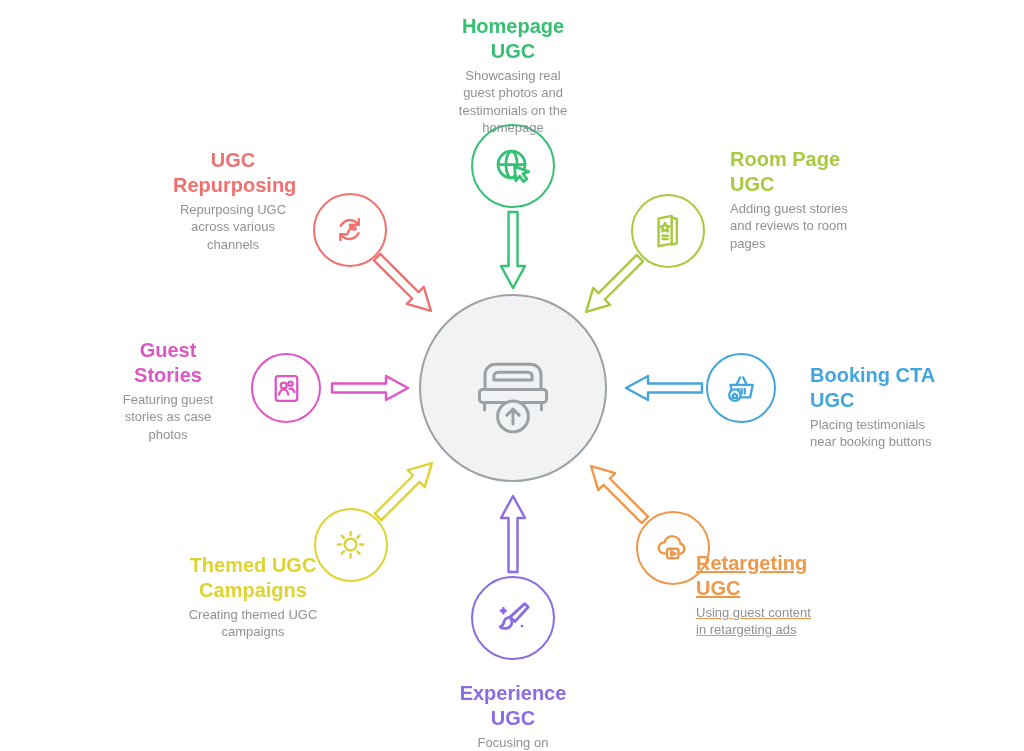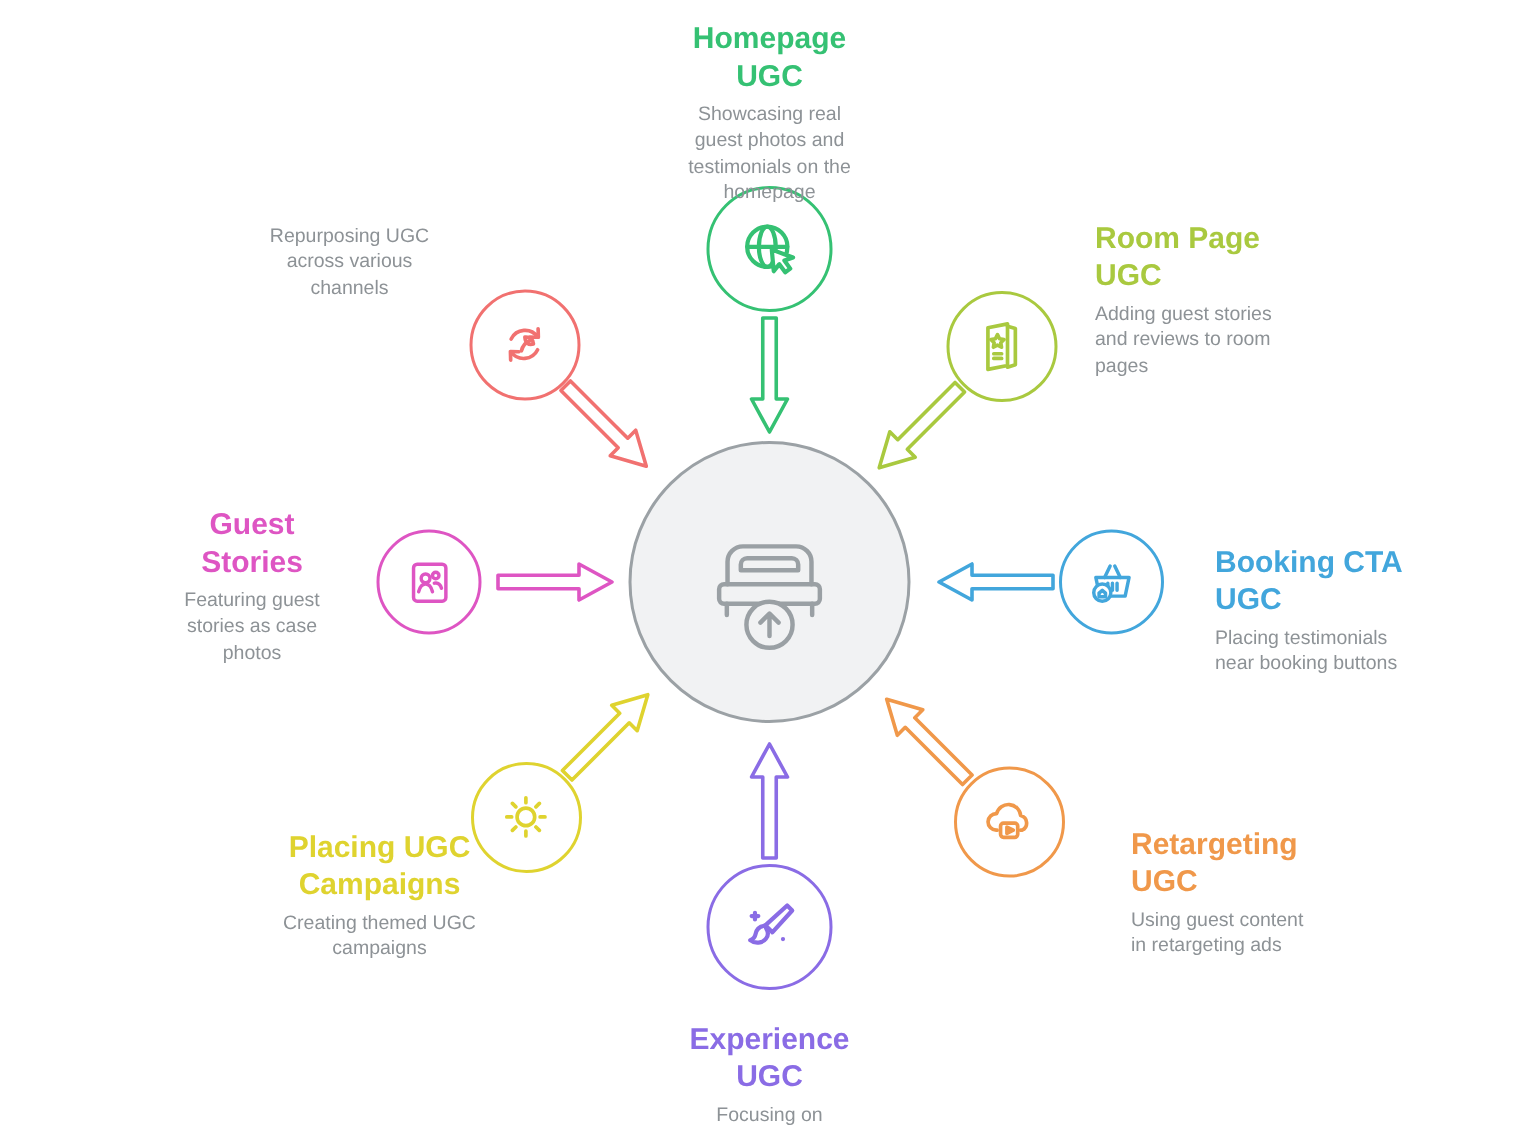--- a/index.html
+++ b/index.html
@@ -114,21 +114,21 @@
         <path d="M7.2 15.6h-.4a3.4 3.4 0 0 1 .2-6.8 5 5 0 0 1 9.8.8 3.2 3.2 0 0 1 .6 6h-.6"></path>
         <rect x="8.6" y="12.7" width="7" height="5.8" rx="1.2" fill="#fff"></rect>
         <path d="M11.2 14.3l2.6 1.3-2.6 1.3z"></path>
       </svg>
     </div>
     <div class="arrow" style="left:578px;top:477px;transform:rotate(-135deg);">
       <svg viewBox="0 0 80 32">
           <path d="M2 11.5H56V4L78 16 56 28v-7.5H2z" fill="#fff" stroke="currentColor" stroke-width="2.4" stroke-linejoin="round"></path>
         </svg>
     </div>
-    <div class="label" style="left:754px;top:551px;width:126px;">
+    <div class="label" style="left:696px;top:551px;width:126px;text-decoration:underline;">
       <div class="title">Retargeting UGC</div>
       <div class="desc">Using guest content in retargeting ads</div>
     </div>
   </div>
 
   <div class="node" style="--accent: #8a6ce5;">
     <div class="icon-circle" style="left:471px;top:576px;width:84px;height:84px;">
       <svg viewBox="0 0 24 24" fill="none" stroke="currentColor" stroke-width="1.5" stroke-linecap="round" stroke-linejoin="round" aria-hidden="true">
         <path d="M18.1 4.1l1.8 1.8-7.1 7.8-2.5-2.5z"></path>
         <path d="M10.2 11.3c-1.9.2-3.1 1.3-3.4 3-.2 1.1-.8 1.8-1.9 2.2 1.7 1.4 4.4 1.1 5.6-.5.8-1 .9-2.2.3-3.3z"></path>
@@ -153,21 +153,21 @@
         <circle cx="12" cy="12" r="3.6"></circle>
         <path d="M12 4.2v2M12 17.8v2M4.2 12h2M17.8 12h2M6.5 6.5l1.4 1.4M16.1 16.1l1.4 1.4M17.5 6.5l-1.4 1.4M7.9 16.1l-1.4 1.4"></path>
       </svg>
     </div>
     <div class="arrow" style="left:365px;top:474px;transform:rotate(-45deg);">
       <svg viewBox="0 0 80 32">
           <path d="M2 11.5H56V4L78 16 56 28v-7.5H2z" fill="#fff" stroke="currentColor" stroke-width="2.4" stroke-linejoin="round"></path>
         </svg>
     </div>
     <div class="label center" style="left:178px;top:553px;width:150px;">
-      <div class="title">Placing UGC Campaigns</div>
+      <div class="title">Themed UGC Campaigns</div>
       <div class="desc">Creating themed UGC campaigns</div>
     </div>
   </div>
 
   <div class="node" style="--accent: #de55c3;">
     <div class="icon-circle" style="left:251px;top:353px;width:70px;height:70px;">
       <svg viewBox="0 0 24 24" fill="none" stroke="currentColor" stroke-width="1.5" stroke-linecap="round" stroke-linejoin="round" aria-hidden="true">
         <rect x="5" y="4" width="14" height="16" rx="1.6"></rect>
         <circle cx="10.2" cy="10.1" r="1.9"></circle>
         <path d="M7.2 15.9c.6-2.2 1.8-3.3 3-3.3s2.4 1.1 3 3.3"></path>
@@ -196,17 +196,18 @@
         <path d="M12.2 9c2.2-.2 3.4.9 3.5 2.8-2.1.6-3.3-.4-3.5-2.8z"></path>
         <path d="M10.8 14.6c.5-2.1 1.7-3.4 3.4-4.2"></path>
       </svg>
     </div>
     <div class="arrow" style="left:364px;top:268px;transform:rotate(45deg);">
       <svg viewBox="0 0 80 32">
           <path d="M2 11.5H56V4L78 16 56 28v-7.5H2z" fill="#fff" stroke="currentColor" stroke-width="2.4" stroke-linejoin="round"></path>
         </svg>
     </div>
     <div class="label center" style="left:173px;top:148px;width:120px;">
+      <div class="title">UGC Repurposing</div>
       <div class="desc">Repurposing UGC across various channels</div>
     </div>
   </div>
 
 </div>
 
 </body></html>

